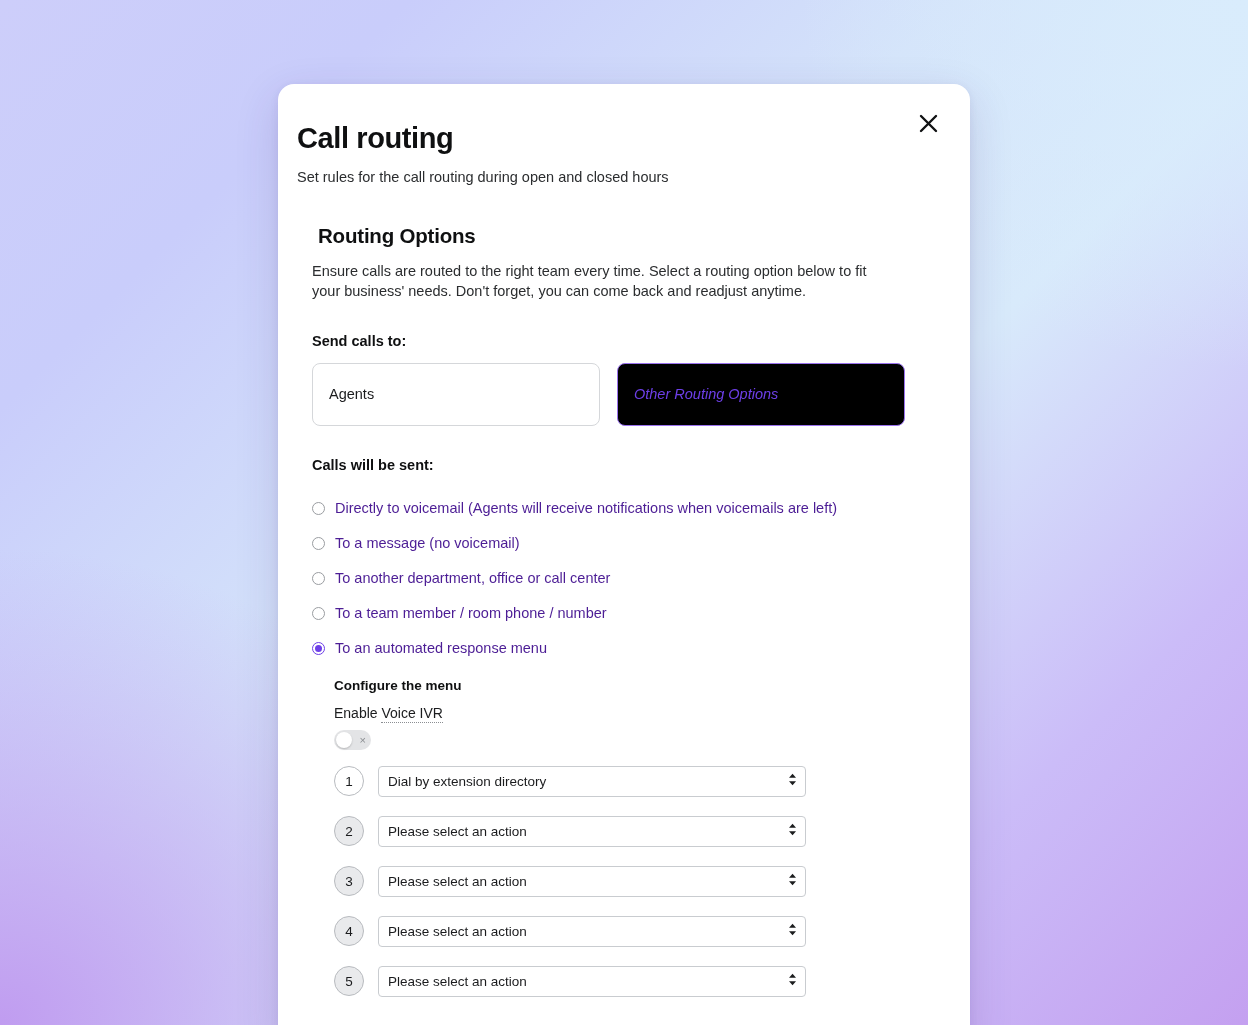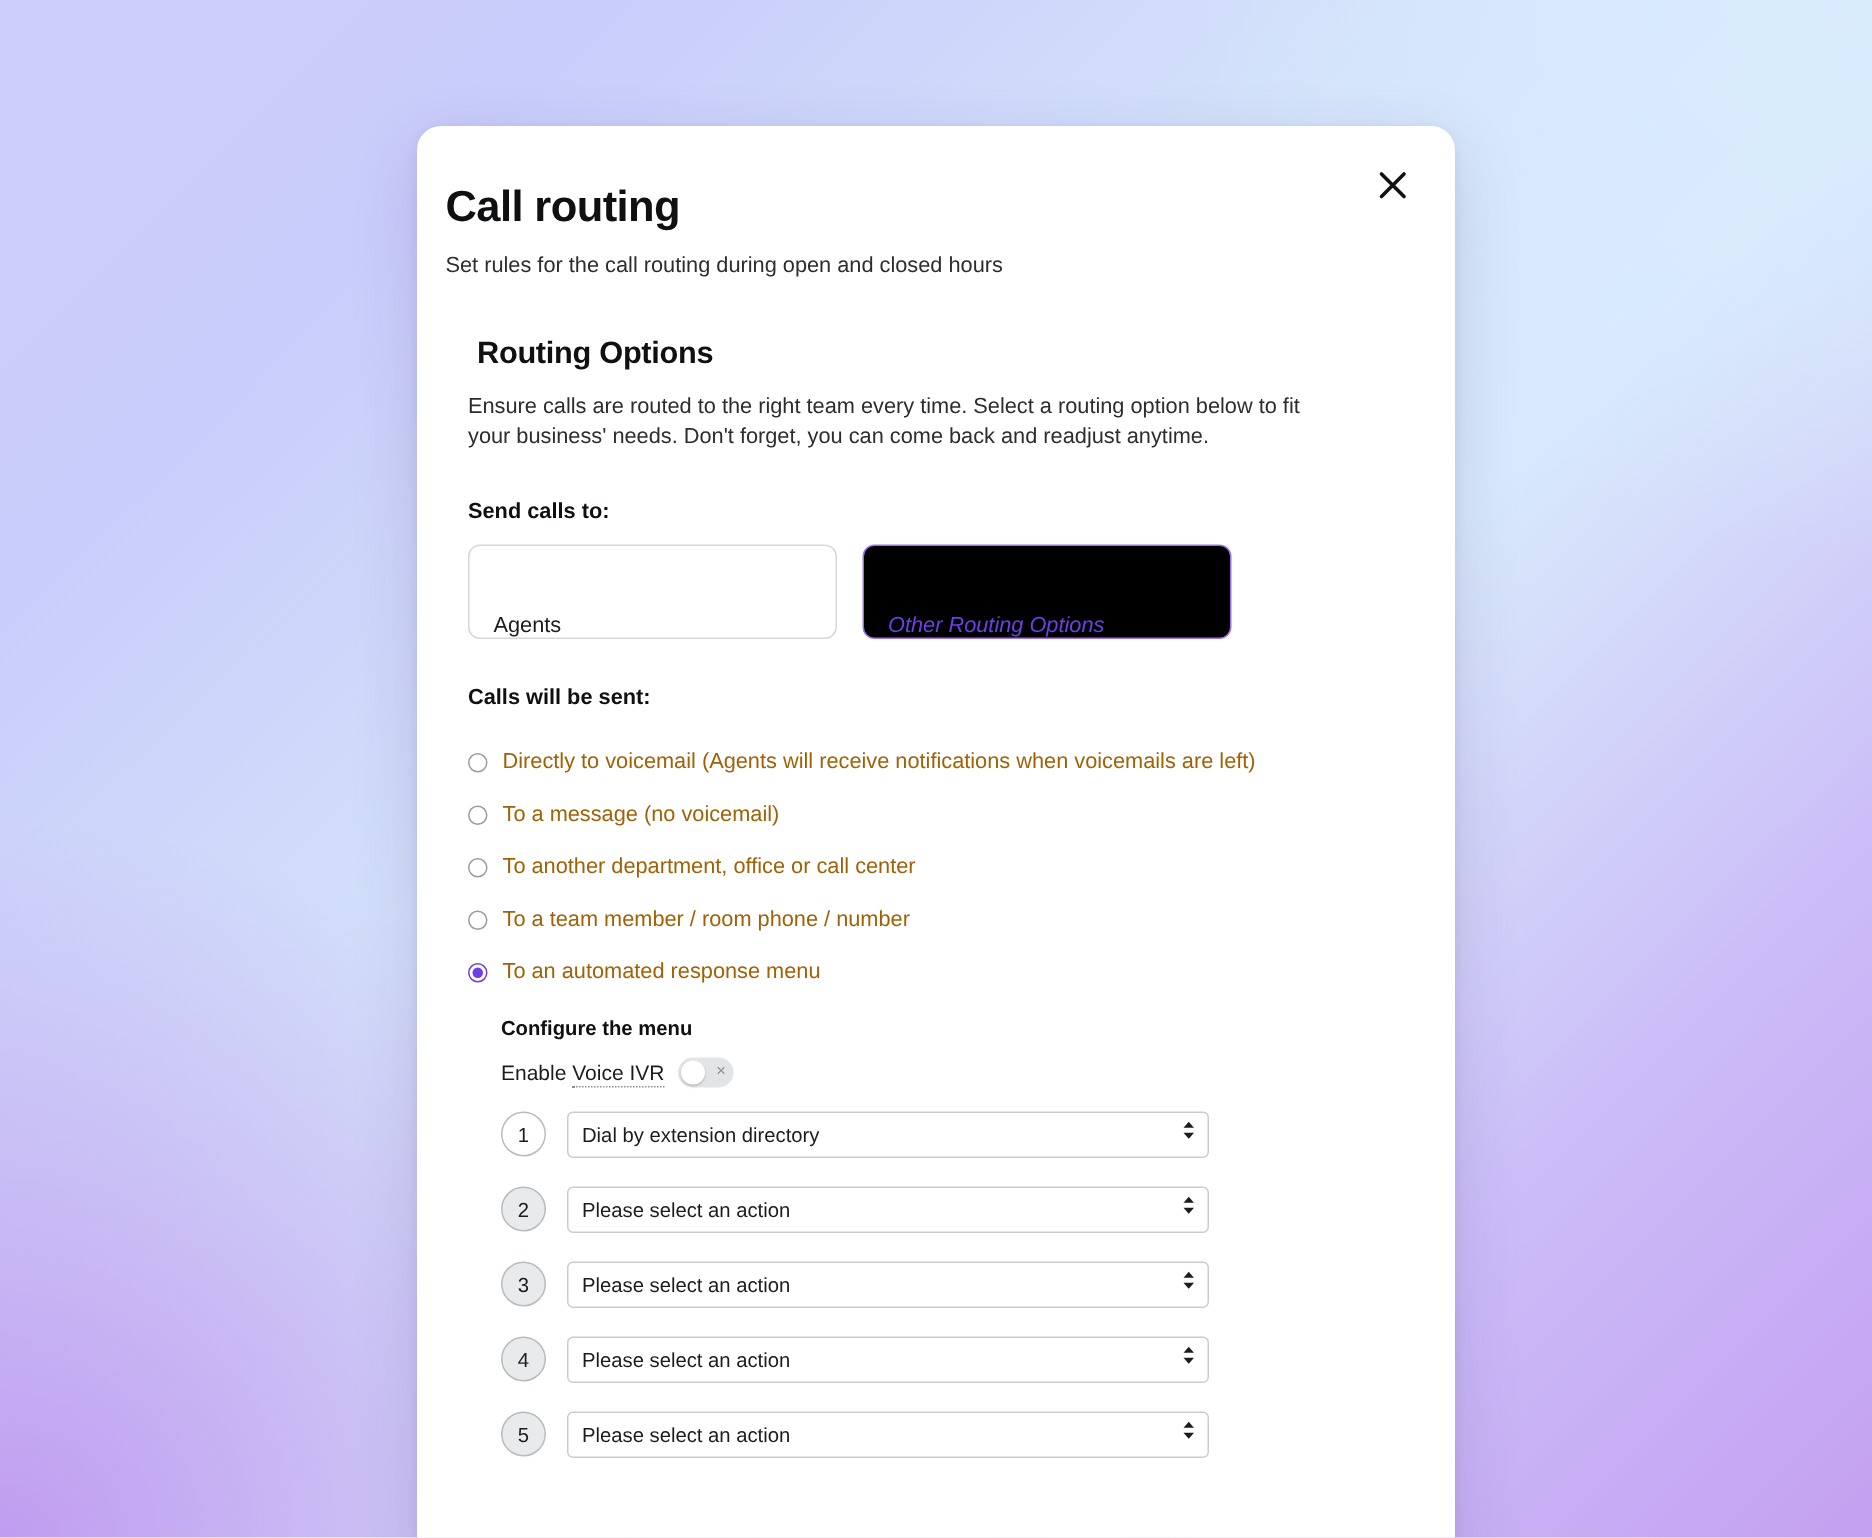--- a/index.html
+++ b/index.html
@@ -113,25 +113,25 @@
 
   .field-label {
     margin: 31px 0 0 0;
     font-size: 14.5px;
     font-weight: bold;
     color: #0f1011;
   }
 
   .card-row { display: flex; gap: 17px; margin-top: 14px; }
   .route-card {
-    width: 246px;
+    width: 288px;
     height: 63px;
     border-radius: 8px;
     display: flex;
-    align-items: flex-end;
+    align-items: center;
     padding: 0 16px;
     font-size: 14.5px;
     cursor: pointer;
     background: #ffffff;
     border: 1px solid #d5d7da;
     color: #1b1c1e;
     font-family: inherit;
     text-align: left;
   }
   .route-card.selected {
@@ -162,35 +162,36 @@
     background: #fff;
   }
   .radio-row.checked .radio-mark::after {
     content: "";
     position: absolute;
     left: 2px; top: 2px;
     width: 7px; height: 7px;
     border-radius: 50%;
     background: #6d3fe8;
   }
-  .radio-text { font-size: 14.5px; color: #a16207; }
+  .radio-text { font-size: 14.5px; color: #4c1d95; }
 
   .configure { margin: 12px 0 0 22px; }
   .configure-title {
     font-size: 13.5px;
     font-weight: bold;
     color: #0f1011;
     margin: 0;
   }
 
   .ivr-toggle-row {
     display: flex;
-    align-items: center;
+    align-items: flex-start;
     gap: 9px;
     margin-top: 12px;
+    flex-direction: column;
   }
   .ivr-label { font-size: 14px; color: #1b1c1e; }
   .ivr-label .dotted {
     border-bottom: 1.5px dotted #8b8e92;
     padding-bottom: 1px;
   }
   .toggle {
     width: 37px; height: 20px;
     border-radius: 10px;
     background: #e3e4e6;

